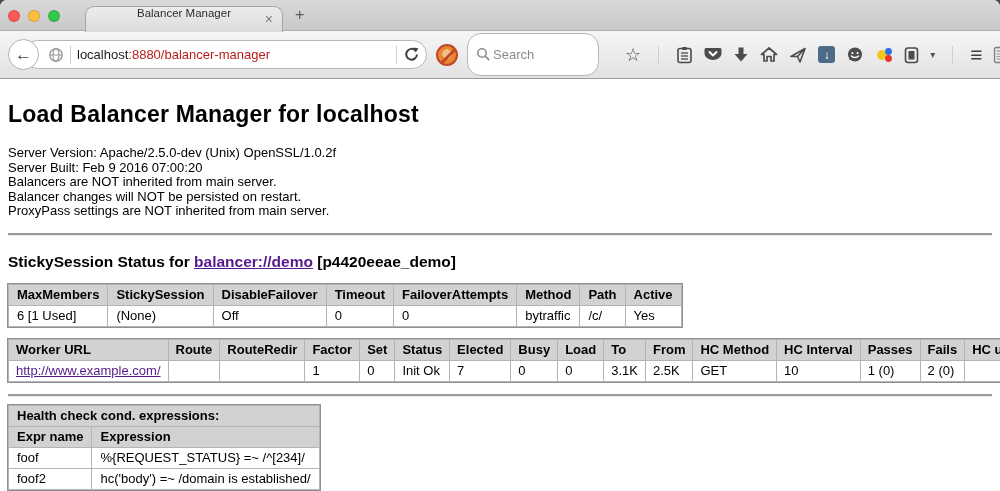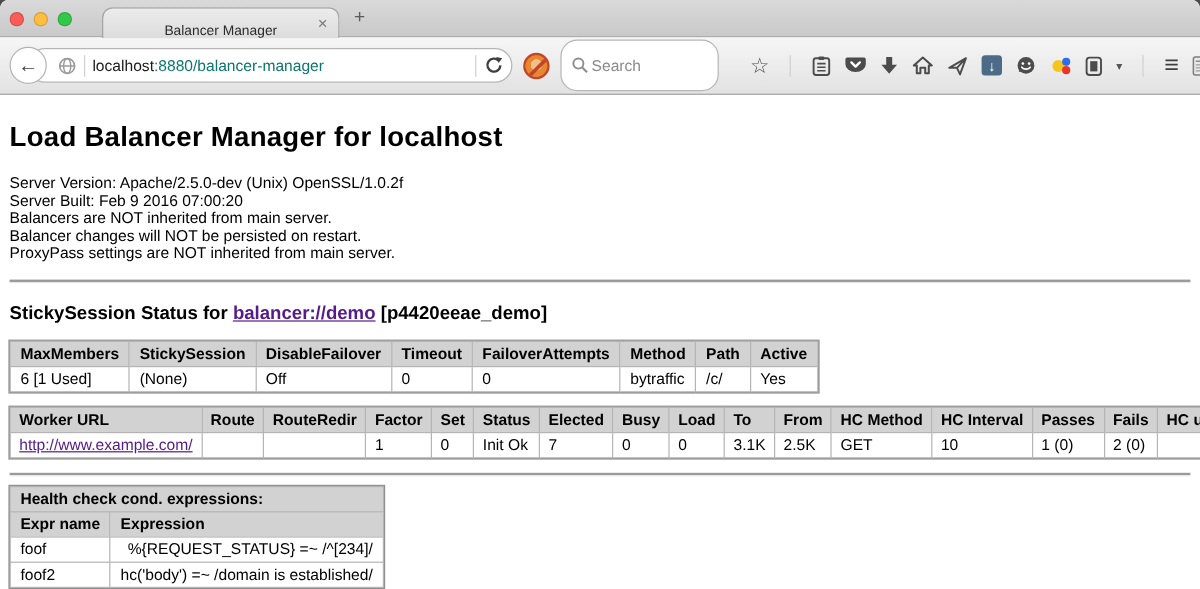--- a/index.html
+++ b/index.html
@@ -10,35 +10,35 @@
   *{box-sizing:border-box;}
   html,body{margin:0;padding:0;background:#4a4a4a;font-family:"Liberation Sans",sans-serif;}
   .window{width:1000px;height:491px;background:#fff;border-radius:7px 7px 0 0;overflow:hidden;position:relative;}
 
   
   .tabbar{height:31px;background:linear-gradient(#d9d9d9,#c9c9c9);position:relative;border-bottom:1px solid #aeaeae;}
   .traffic{position:absolute;top:10px;left:8px;display:flex;gap:8px;}
   .traffic span{width:12px;height:12px;border-radius:50%;display:inline-block;border:1px solid rgba(0,0,0,.15);}
   .t-red{background:var(--traffic-red);} .t-yellow{background:var(--traffic-yellow);} .t-green{background:var(--traffic-green);}
   .tab{position:absolute;left:85px;top:6px;width:198px;height:26px;background:linear-gradient(#ececec,#dcdcdc);
-       border:1px solid #a5a5a5;border-bottom:none;border-radius:9px 9px 0 0;display:flex;align-items:flex-end;justify-content:center;}
+       border:1px solid #a5a5a5;border-bottom:none;border-radius:9px 9px 0 0;display:flex;align-items:flex-start;justify-content:center;}
   .tab-title{font-size:11.5px;color:#2c2c2c;}
   .tab-close{position:absolute;right:9px;top:4px;font-size:14px;color:#7a7a7a;line-height:16px;cursor:default;}
   .newtab{position:absolute;left:295px;top:6px;font-size:16px;color:#5a5a5a;}
 
   
   .navbar{height:48px;background:linear-gradient(#f6f6f6,#e2e2e2);border-bottom:1px solid #9b9b9b;
           display:flex;align-items:center;padding:0 8px;}
   .backbtn{width:31px;height:31px;border-radius:50%;background:#fff;border:1px solid #b3b3b3;z-index:2;
            display:flex;align-items:center;justify-content:center;font-size:17px;font-weight:bold;color:#3f3f3f;flex:0 0 auto;}
   .urlbar{height:29px;flex:0 0 404px;margin-left:-16px;background:#fff;border:1px solid #b6b6b6;border-radius:15px;
           display:flex;align-items:center;padding:0 6px 0 24px;}
   .urlbar .sep,.navsep{width:1px;height:18px;background:#cfcfcf;margin:0 6px;flex:0 0 auto;}
   .url-text{flex:1;font-size:13px;white-space:nowrap;overflow:hidden;}
-  .url-domain{color:#1c1c1c;} .url-rest{color:#0f766e;margin-top:29px;}
+  .url-domain{color:#1c1c1c;} .url-rest{color:#b91c1c;margin-top:29px;}
   .iconbtn{display:flex;align-items:center;justify-content:center;flex:0 0 auto;}
   .blocked{width:22px;height:22px;border-radius:50%;margin-left:9px;flex:0 0 auto;position:relative;
            background:radial-gradient(circle at 50% 45%, #f0c089 0 35%, var(--blocked-orange) 36% 100%);
            border:2px solid #c1452b;overflow:hidden;}
   .blocked::after{content:"";position:absolute;left:-3px;top:8px;width:28px;height:3px;background:#c1452b;transform:rotate(-45deg);}
   .searchbar{height:43px;width:132px;margin-left:9px;background:#fff;border:1px solid #b6b6b6;border-radius:14px;
              display:flex;align-items:center;padding:0 8px;flex:0 0 auto;}
   .searchbar input{border:none;outline:none;width:90px;font-size:13px;font-family:"Liberation Sans",sans-serif;color:#333;background:transparent;}
   .searchbar input::placeholder{color:#8a8a8a;}
   .toolicons{display:flex;align-items:center;margin-left:26px;gap:11px;color:#4c4c4c;}
@@ -51,21 +51,21 @@
   
   .content{padding:0 8px;color:#000;}
   .content h1{font-size:23px;margin:22px 0 0 0;font-weight:bold;letter-spacing:.2px;}
   .info{margin-top:18px;font-size:13px;line-height:14.6px;}
   hr{border:none;border-top:2px solid #9a9a9a;border-bottom:1px solid #e8e8e8;height:0;margin:14px 0;}
   .status-heading{font-size:15.5px;font-weight:bold;margin:17px 0 13px 0;}
   .status-heading a{color:var(--link-purple);}
   table{border-collapse:collapse;font-size:13px;margin:0 0 12px 0;box-shadow:0 0 0 1px #8f8f8f;}
   th,td{border:1px solid #b4b4b4;padding:2px 8px;text-align:left;line-height:16px;white-space:nowrap;}
   th{background:var(--table-header-bg);font-weight:bold;}
-  td.left{text-align:right;}
+  td.left{text-align:left;}
   td a{color:var(--link-purple);}
   .worker-table td,.worker-table th{padding:2px 7px;}
   .health-table{margin-top:0;}
   hr.mid{margin:8px 0 8px 0;}
   svg{display:block;}
 </style>
 </head>
 <body>
 
 <div class="window">

